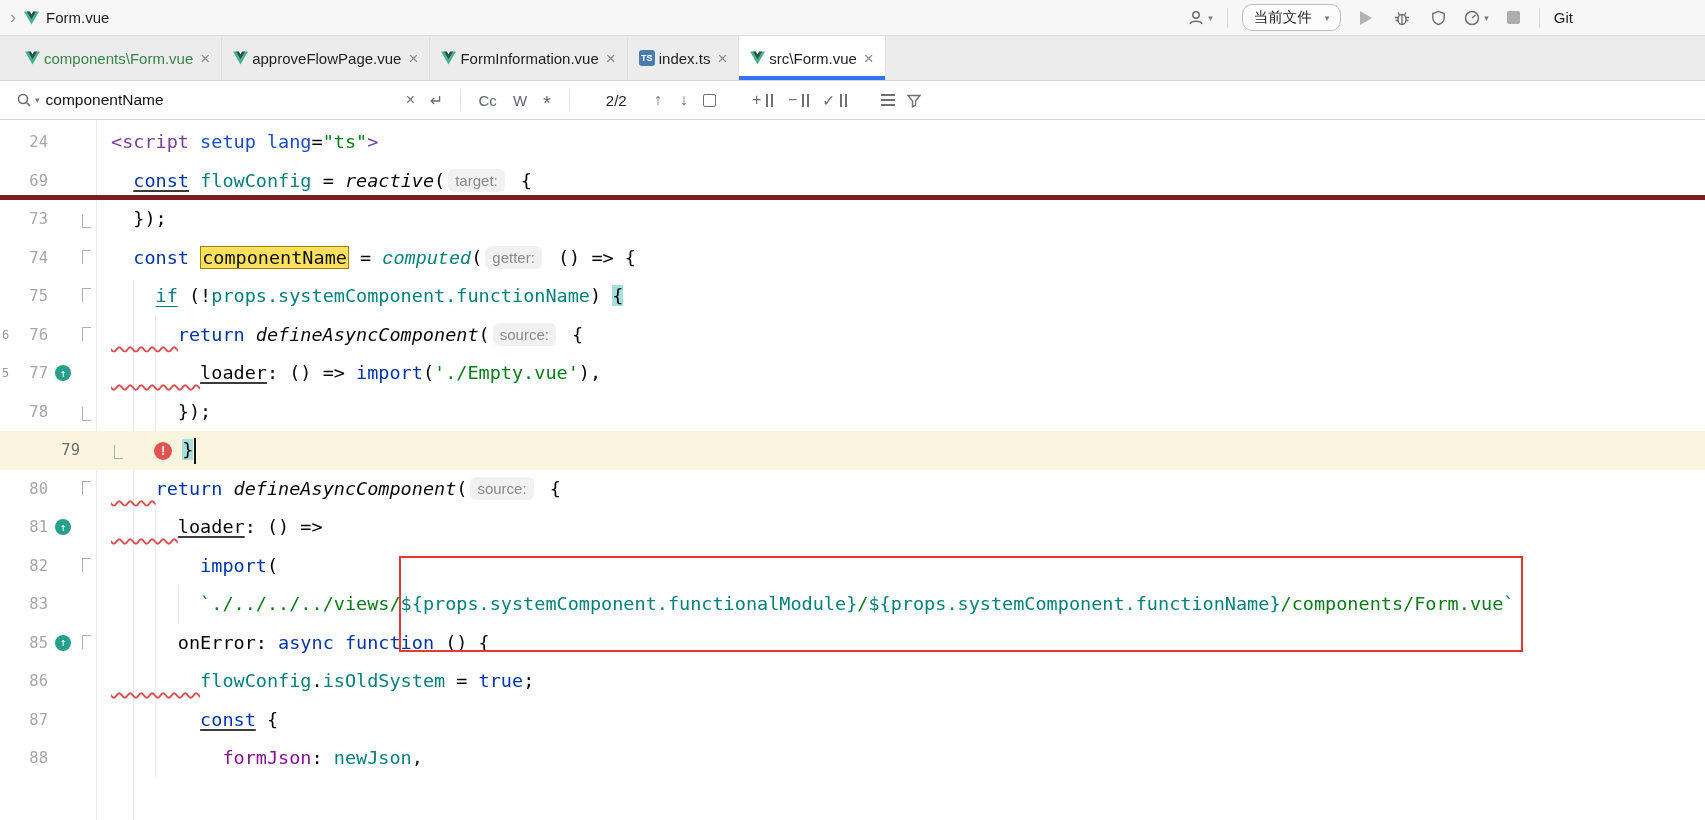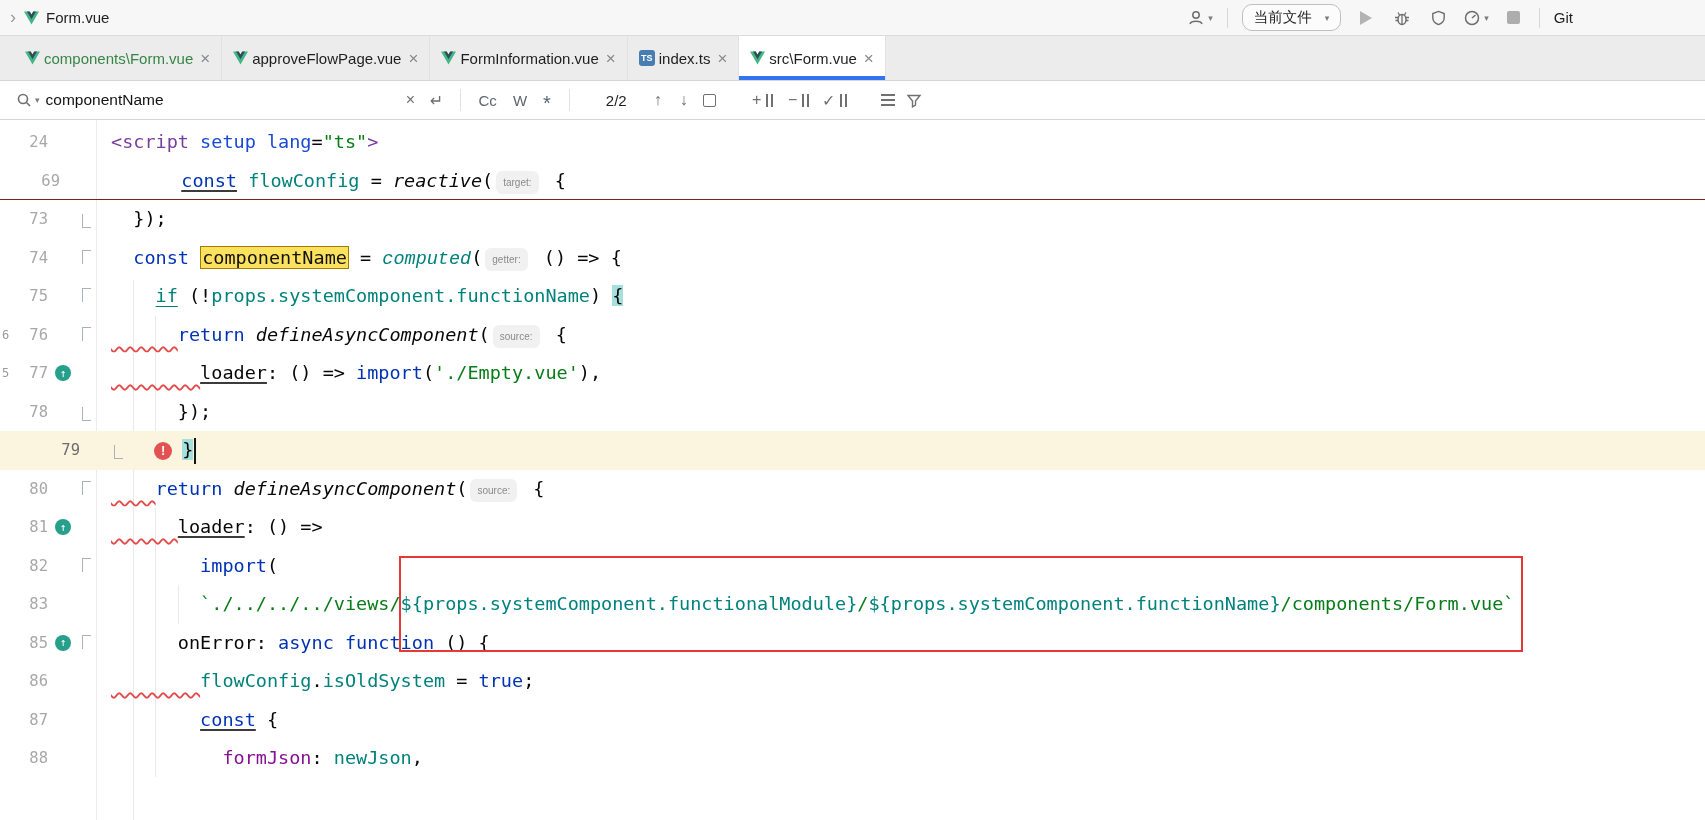--- a/index.html
+++ b/index.html
@@ -52,21 +52,21 @@
   .bars { width:7px; height:13px; border-left:2px solid #707070; border-right:2px solid #707070; display:inline-block; margin-left:3px; }
   .hbars { display:inline-block; width:14px; }
   .hbars::before { content:""; display:block; height:2px; background:#707070; box-shadow:0 5px 0 #707070, 0 10px 0 #707070; margin-top:-6px; }
 
   
   #editor { position:relative; height:700px; background:#fff; overflow:hidden;
     font-family:"DejaVu Sans Mono", monospace; font-size:18.5px; }
   #lines { padding-top:3px; position:relative; z-index:2; }
   .code-row { height:38.5px; line-height:38.4px; white-space:nowrap; display:flex; align-items:stretch; }
   .code-row.caret-row { background:#FBF5DF;padding-left:32px; }
-  .code-row.sep-row { border-bottom:1px solid #7f1d1d;gap:12px; }
+  .code-row.sep-row { border-bottom:5px solid #7f1d1d; }
   .edge { width:16px; padding-left:2px; font-size:12px; color:#9A9A9A; flex:none; }
   .lnum { width:34px; text-align:right; padding-right:2px; color:#A8A8A8; font-size:15.5px; flex:none; }
   .caret-row .lnum { color:#6E6E6E; }
   .gicon { width:26px; flex:none; display:flex; align-items:center; justify-content:center; }
   .g-green { width:16px; height:16px; border-radius:50%; background:#27A08B; color:#fff; font-size:11px;
     display:flex; align-items:center; justify-content:center; line-height:1; }
   .fold { width:20px; flex:none; position:relative; }
   .fold.start::after, .fold.end::after { content:""; position:absolute; left:6px; width:8px; height:13px; }
   .fold.start::after { top:11px; border-left:1.5px solid #A9B2BA; border-top:1.5px solid #A9B2BA; }
   .fold.end::after   { top:14px; border-left:1.5px solid #A9B2BA; border-bottom:1.5px solid #A9B2BA; }
@@ -80,21 +80,21 @@
   .tag  { color:#7A3E9D; }
   .attr { color:#174AD4; }
   .purple { color:#871094; }
   .match { background:#FCE15E; border:1.5px solid #A07C00; padding:0 1px; color:#111; }
   .brhl { background:#A6E0DC; }
   .und  { text-decoration:underline; text-underline-offset:3px; text-decoration-thickness:1.5px; text-decoration-color:#3B3B3B; }
   .kw.und { text-decoration-color:#3B3B3B; }
   .ifhl { color:#00827C; text-decoration:underline; text-underline-offset:4px; text-decoration-color:#00827C; }
   .sq { text-decoration:underline wavy #E34C4C; text-decoration-skip-ink:none; text-underline-offset:5px; text-decoration-thickness:1.5px; }
   .inlay { display:inline-block; background:#F1F1F1; color:#8A8A8A; border-radius:6px; padding:0 7px;
-    margin:0 5px 16px 3px; font-family:"Liberation Sans",sans-serif; font-size:10px; line-height:23px; vertical-align:1px; }
+    margin:0 5px 16px 3px; font-family:"Liberation Sans",sans-serif; font-size:15px; line-height:23px; vertical-align:1px; }
   .err-icon { display:inline-flex; width:18px; height:18px; border-radius:50%; background:#E35252; color:#fff;
     font-size:13px; font-weight:bold; align-items:center; justify-content:center; vertical-align:middle;
     margin:0 10px 0 0; font-family:"Liberation Sans",sans-serif; }
   .caret-bar { display:inline-block; width:2px; height:26px; background:#141414; vertical-align:middle; margin-left:1px; }
 
   .vguide { position:absolute; width:1px; background:#ECECEC; z-index:1; }
   .iguide { position:absolute; width:1px; background:#E9E9E9; z-index:1; }
   .red-box { position:absolute; left:399px; top:436px; width:1124px; height:96px;
     border:2.5px solid #E53935; z-index:5; pointer-events:none; }
 

